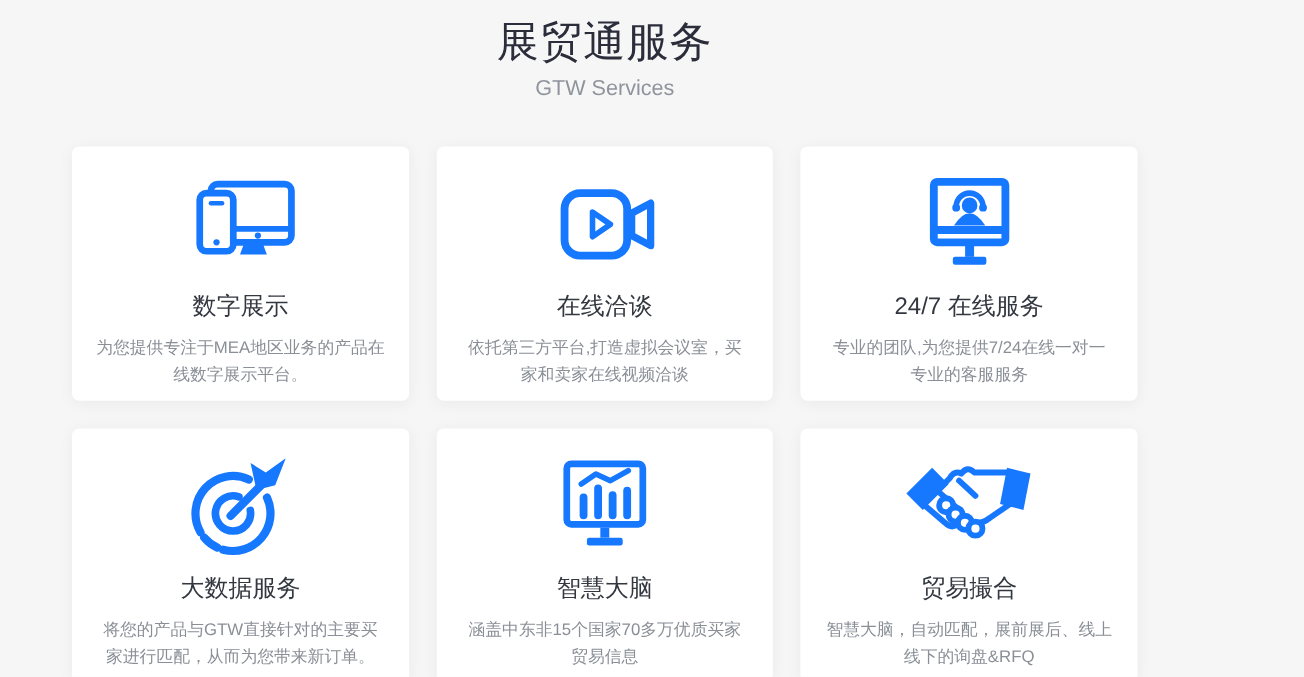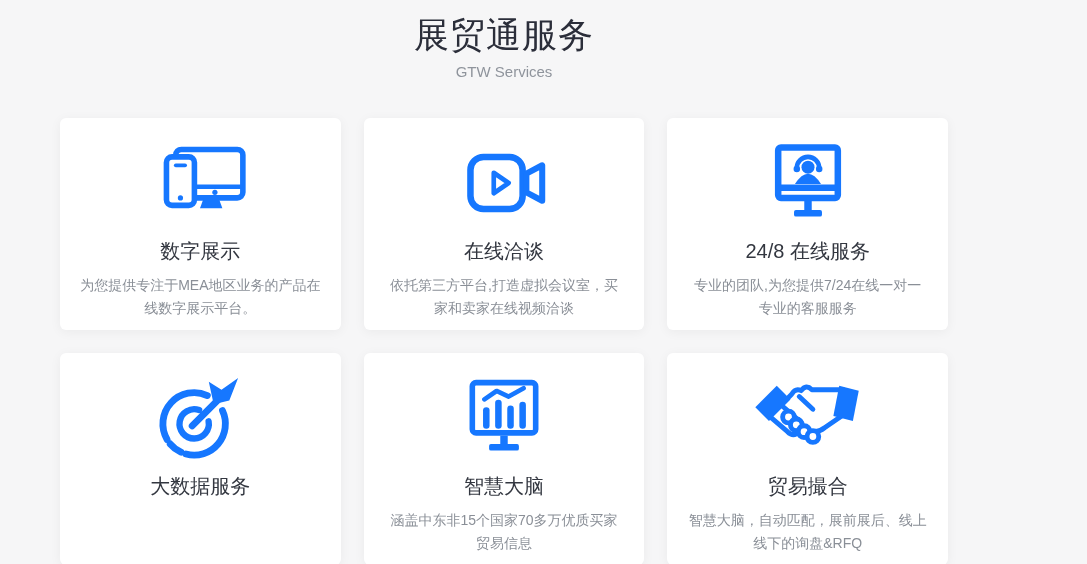--- a/index.html
+++ b/index.html
@@ -11,21 +11,21 @@
   .container { width: 888px; margin-left: 60px; }
   .header { text-align: center; padding-top: 12px; }
   .page-title {
     font-size: 35px;
     font-weight: 500;
     color: #2b2e3a;
     letter-spacing: 1px;
   }
   .page-subtitle {
     margin-top: 4px;
-    font-size: 15px;
+    font-size: 18px;
     color: #8f949c;
   }
   .cards {
     margin-top: 38px;
     display: grid;
     grid-template-columns: repeat(3, 1fr);
     gap: 23px;
   }
   .card {
     background: #ffffff;
@@ -103,36 +103,37 @@
           <line x1="20" y1="49" x2="84" y2="49" stroke="#1677ff" stroke-width="7"></line>
           <circle cx="52" cy="27" r="7" fill="#1677ff"></circle>
           <path d="M38,45 Q45,34 52,34 Q59,34 66,45 Z" fill="#1677ff"></path>
           <path d="M40,28 A12 12 0 0 1 64,28" stroke="#1677ff" stroke-width="5" fill="none"></path>
           <circle cx="40" cy="29" r="3.5" fill="#1677ff"></circle>
           <circle cx="64" cy="29" r="3.5" fill="#1677ff"></circle>
           <rect x="48" y="63" width="8" height="10" fill="#1677ff"></rect>
           <rect x="37" y="73" width="30" height="7" rx="2" fill="#1677ff"></rect>
         </svg>
       </div>
-      <div class="card-title">24/8 在线服务</div>
+      <div class="card-title">24/7 在线服务</div>
       <div class="card-desc">专业的团队,为您提供7/24在线一对一专业的客服服务</div>
     </div>
 
     <div class="card">
       <div class="icon-wrap">
         <svg width="104" height="86" viewBox="0 0 104 88" fill="none">
           <path d="M75,36.5 A32,32 0 0 1 37.7,80.9" stroke="#1677ff" stroke-width="7" stroke-linecap="round" fill="none"></path>
           <path d="M32.5,79 A32,32 0 0 1 21.5,70.6" stroke="#1677ff" stroke-width="7" stroke-linecap="round" fill="none"></path>
           <path d="M18.3,66 A32,32 0 0 1 59.5,21" stroke="#1677ff" stroke-width="7" stroke-linecap="round" fill="none"></path>
           <path d="M60.8,47.4 A15,15 0 1 1 51.1,35.9" stroke="#1677ff" stroke-width="6.5" stroke-linecap="round" fill="none"></path>
           <line x1="44" y1="52" x2="70" y2="26" stroke="#1677ff" stroke-width="7" stroke-linecap="round"></line>
           <path d="M66,30 L61,7 L74,15 L91,3 L82,26 Z" fill="#1677ff"></path>
         </svg>
       </div>
       <div class="card-title">大数据服务</div>
+      <div class="card-desc">将您的产品与GTW直接针对的主要买家进行匹配，从而为您带来新订单。</div>
     </div>
 
     <div class="card">
       <div class="icon-wrap">
         <svg width="104" height="82" viewBox="0 0 104 88" fill="none">
           <rect x="18" y="6" width="68" height="54" rx="4" stroke="#1677ff" stroke-width="6"></rect>
           <line x1="33" y1="36" x2="33" y2="52" stroke="#1677ff" stroke-width="7" stroke-linecap="round"></line>
           <line x1="46" y1="28" x2="46" y2="52" stroke="#1677ff" stroke-width="7" stroke-linecap="round"></line>
           <line x1="59" y1="34" x2="59" y2="52" stroke="#1677ff" stroke-width="7" stroke-linecap="round"></line>
           <line x1="72" y1="30" x2="72" y2="52" stroke="#1677ff" stroke-width="7" stroke-linecap="round"></line>

